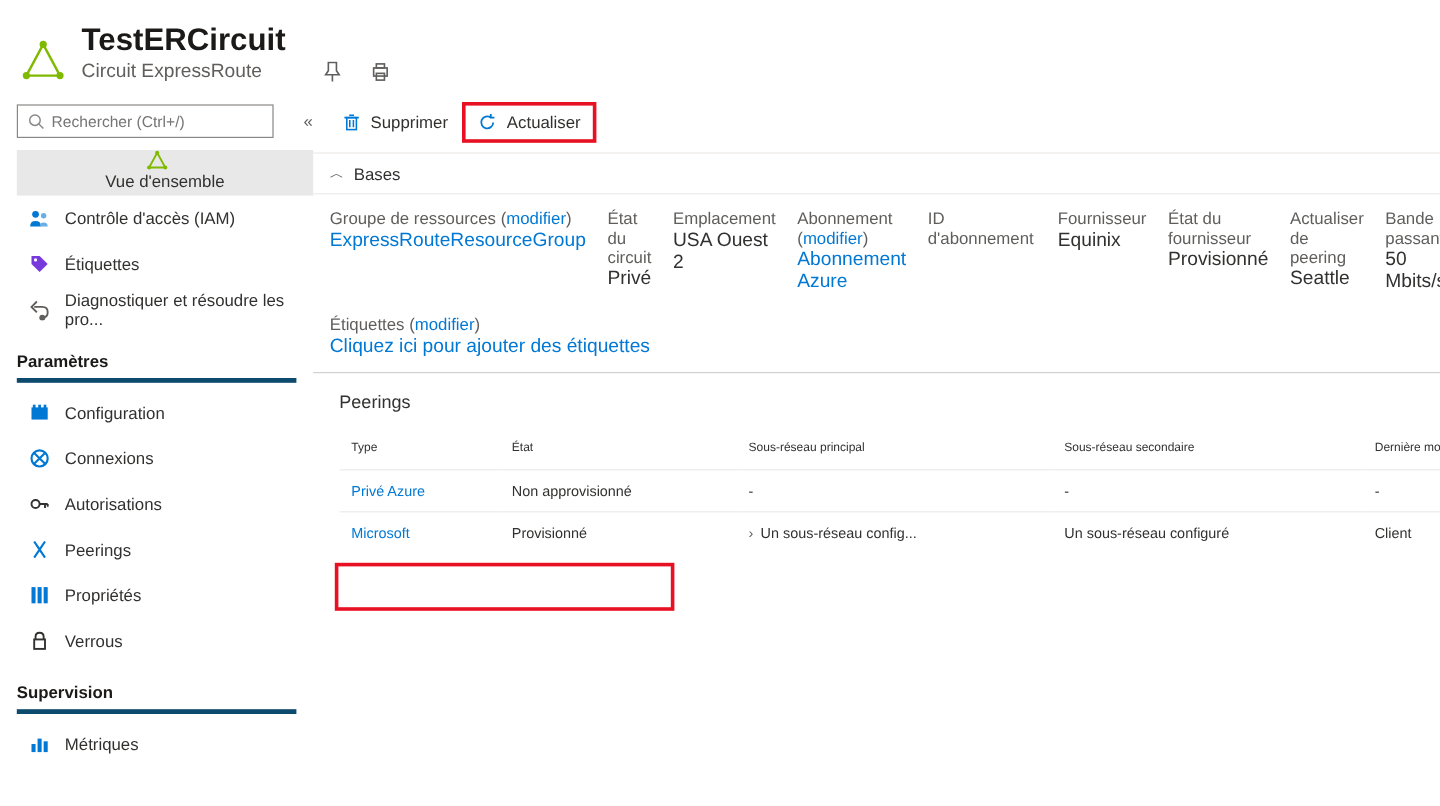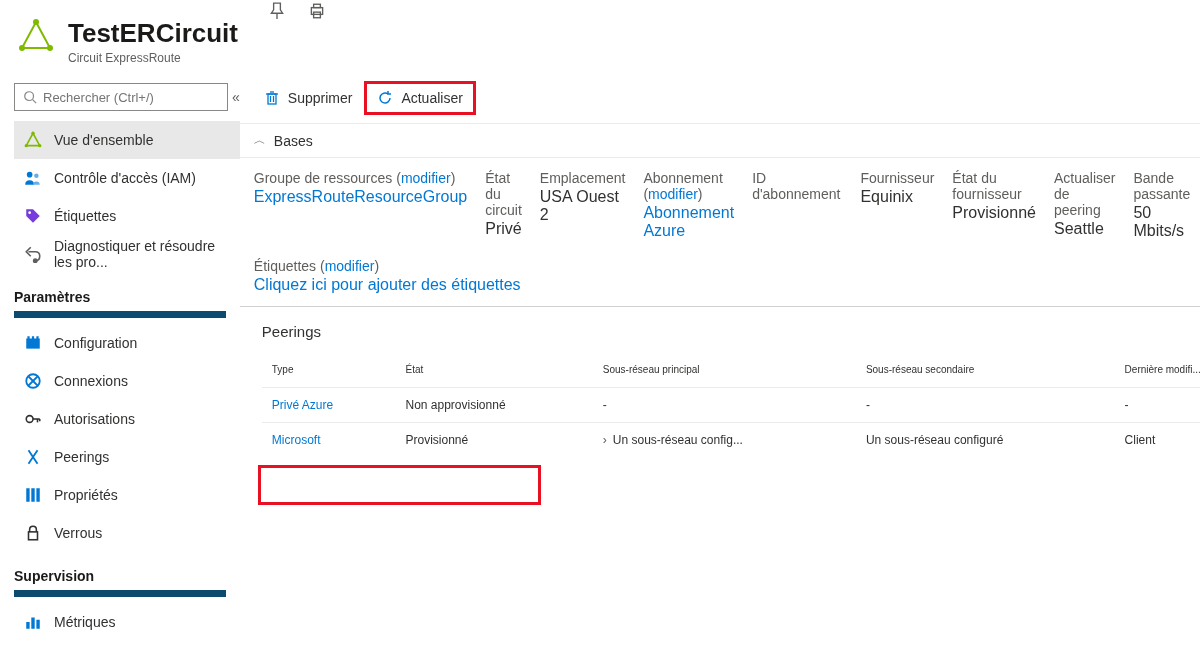--- a/index.html
+++ b/index.html
@@ -1,33 +1,33 @@
 <!DOCTYPE html>
 <html><head>
 <meta charset="utf-8">
 <style>
   * { box-sizing: border-box; margin: 0; padding: 0; }
   body { font-family: "Segoe UI", Arial, sans-serif; font-size: 13px; color: #323130; background: #fff; width: 1200px; height: 672px; overflow: hidden; }
-  .header { display: flex; align-items: flex-start; padding: 18px 0 8px 18px; }
+  .header { display: flex; align-items: flex-end; padding: 18px 0 8px 18px; }
   .logo-icon { width: 36px; height: 36px; margin-right: 14px; }
   .title-block { display: flex; flex-direction: column; }
   .page-title { font-size: 26px; font-weight: 600; color: #1b1a19; }
-  .subtitle { font-size: 12px; color: #605e5c; margin-top: 2px; }
+  .subtitle { font-size: 16px; color: #605e5c; margin-top: 2px; }
   .pin-print { display: flex; gap: 22px; margin-left: 30px; margin-top:-16px;}
   .icon-btn { width: 18px; height: 18px; color: #605e5c; cursor: pointer; }
   .main { display: flex; }
   .sidebar { width: 307px; padding: 10px 0 0 14px; }
-  .search-row { display: flex; align-items: center; gap: 4px; margin-bottom: 10px; }
+  .search-row { display: flex; align-items: center; gap: 25px; margin-bottom: 10px; }
   .search-box { flex: 1; display: flex; align-items: center; border: 1px solid #8a8886; height: 28px; padding: 0 8px; background: #fff; }
   .search-box input { border: none; outline: none; flex: 1; font-size: 13px; color: #323130; }
   .collapse-icon { font-size: 14px; color: #605e5c; cursor: pointer; }
   .nav-item { display: flex; align-items: center; height: 38px; padding: 0 10px; cursor: pointer; color: #323130; font-size: 14px; }
-  .nav-item.active { background: #e8e8e8; }
+  .nav-item.active { background: #e8e8e8; flex-direction: column; }
   .nav-icon { width: 18px; height: 18px; margin-right: 12px; flex-shrink: 0; display: flex; align-items: center; justify-content: center; }
-  .section-header { font-size: 14px; font-weight: 600; color: #1b1a19; padding: 16px 10px 6px 0; border-bottom: 7px solid #0c4a6e; margin-right: 14px; margin-bottom: 6px; }
+  .section-header { font-size: 14px; font-weight: 600; color: #1b1a19; padding: 16px 10px 6px 0; border-bottom: 4px solid #0c4a6e; margin-right: 14px; margin-bottom: 6px; }
   .content { flex: 1; padding: 0 10px 0 0; }
   .toolbar { display: flex; align-items: center; gap: 2px; padding: 8px 0 8px 14px;  }
   .tb-btn { display: flex; align-items: center; gap: 8px; padding: 6px 10px; cursor: pointer; font-size: 14px; color: #323130; }
   .tb-btn.highlight { border: 3px solid #e81123; }
   .bases-row { display: flex; align-items: center; gap: 8px; padding: 8px 0 8px 14px; border-top: 1px solid #edebe9; border-bottom: 1px solid #edebe9; font-size: 14px; cursor: pointer; }
   .chev { font-size: 12px; color: #605e5c; }
   .props { display: flex; padding: 12px 0 0 14px; gap: 0; }
   .props-col { flex: 1; display: flex; flex-direction: row; gap: 18px; padding-right: 20px; }
   .prop { display: flex; flex-direction: column; gap: 2px; }
   .prop-label { font-size: 14px; color: #5f5e5c; }

